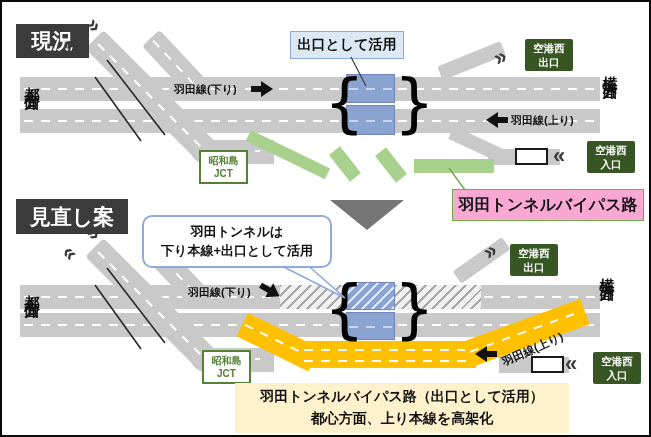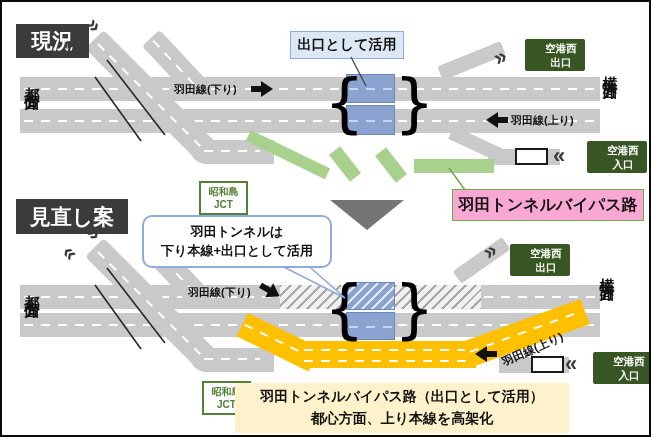--- a/index.html
+++ b/index.html
@@ -7,22 +7,22 @@
   .road{position:absolute;background:#c9c9c9;}
   .dash-h{position:absolute;height:2px;background:repeating-linear-gradient(90deg,#fff 0 9px,rgba(255,255,255,0) 9px 17px);}
   .dash-v{position:absolute;width:2px;background:repeating-linear-gradient(180deg,#fff 0 9px,rgba(255,255,255,0) 9px 17px);}
   .dash-faint{position:absolute;height:2px;background:repeating-linear-gradient(90deg,rgba(255,255,255,.55) 0 9px,rgba(255,255,255,0) 9px 17px);}
   .hatch-gray{position:absolute;background:repeating-linear-gradient(135deg,#a8a8a8 0 2px,#f0f0f0 2px 7px);}
   .tunnel{position:absolute;background:#8ba3d1;border:1px solid #6e86b8;box-sizing:border-box;}
   .tunnel.hatched{background-image:repeating-linear-gradient(135deg,rgba(255,255,255,.75) 0 2px,rgba(255,255,255,0) 2px 7px);}
   .green-seg{position:absolute;background:#a9d18e;}
   .orange-seg{position:absolute;background:#ffc000;}
   .dark-box{position:absolute;background:#3b3b3b;color:#fff;display:flex;align-items:center;justify-content:center;font-weight:700;}
-  .ic-box{position:absolute;background:#375623;color:#fff;text-align:center;font-size:10.5px;font-weight:700;line-height:1.35;display:flex;flex-direction:column;justify-content:center;border-radius:2px;padding-left:12px;}
-  .jct-box{position:absolute;background:#fff;border:2px solid #538135;color:#538135;text-align:center;font-size:10px;font-weight:700;line-height:1.3;display:flex;flex-direction:column;justify-content:center;box-sizing:border-box;margin-top:31px;}
+  .ic-box{position:absolute;background:#375623;color:#fff;text-align:center;font-size:10.5px;font-weight:700;line-height:1.35;display:flex;flex-direction:column;justify-content:center;border-radius:2px;}
+  .jct-box{position:absolute;background:#fff;border:2px solid #538135;color:#538135;text-align:center;font-size:10px;font-weight:700;line-height:1.3;display:flex;flex-direction:column;justify-content:center;box-sizing:border-box;}
   .vtext{position:absolute;writing-mode:vertical-rl;font-size:15px;font-weight:600;letter-spacing:3px;color:#111;line-height:1;}
   .brace{position:absolute;font-size:64px;line-height:1;color:#000;font-family:"DejaVu Sans",sans-serif;font-weight:400;}
   .chev{position:absolute;color:#3a3a3a;font-weight:700;font-size:22px;line-height:1;}
   .rlabel{position:absolute;font-size:11px;color:#111;font-weight:600;white-space:nowrap;}
   .arr{position:absolute;width:23px;height:16px;}
   .arr .s{position:absolute;left:0;top:5px;width:11px;height:6px;background:#111;}
   .arr .h{position:absolute;left:10px;top:0;width:0;height:0;border-top:8px solid transparent;border-bottom:8px solid transparent;border-left:12px solid #111;}
   .flip{transform:scaleX(-1);}
   .tunnel-tag{position:absolute;background:#dce8f4;border:1px solid #8faadc;display:flex;align-items:center;justify-content:center;font-size:14px;color:#111;font-weight:600;}
   .bypass-tag{position:absolute;background:#f9a8d4;border:1.5px solid #70ad47;display:flex;align-items:center;justify-content:center;font-size:16px;color:#111;font-weight:600;box-sizing:border-box;}

